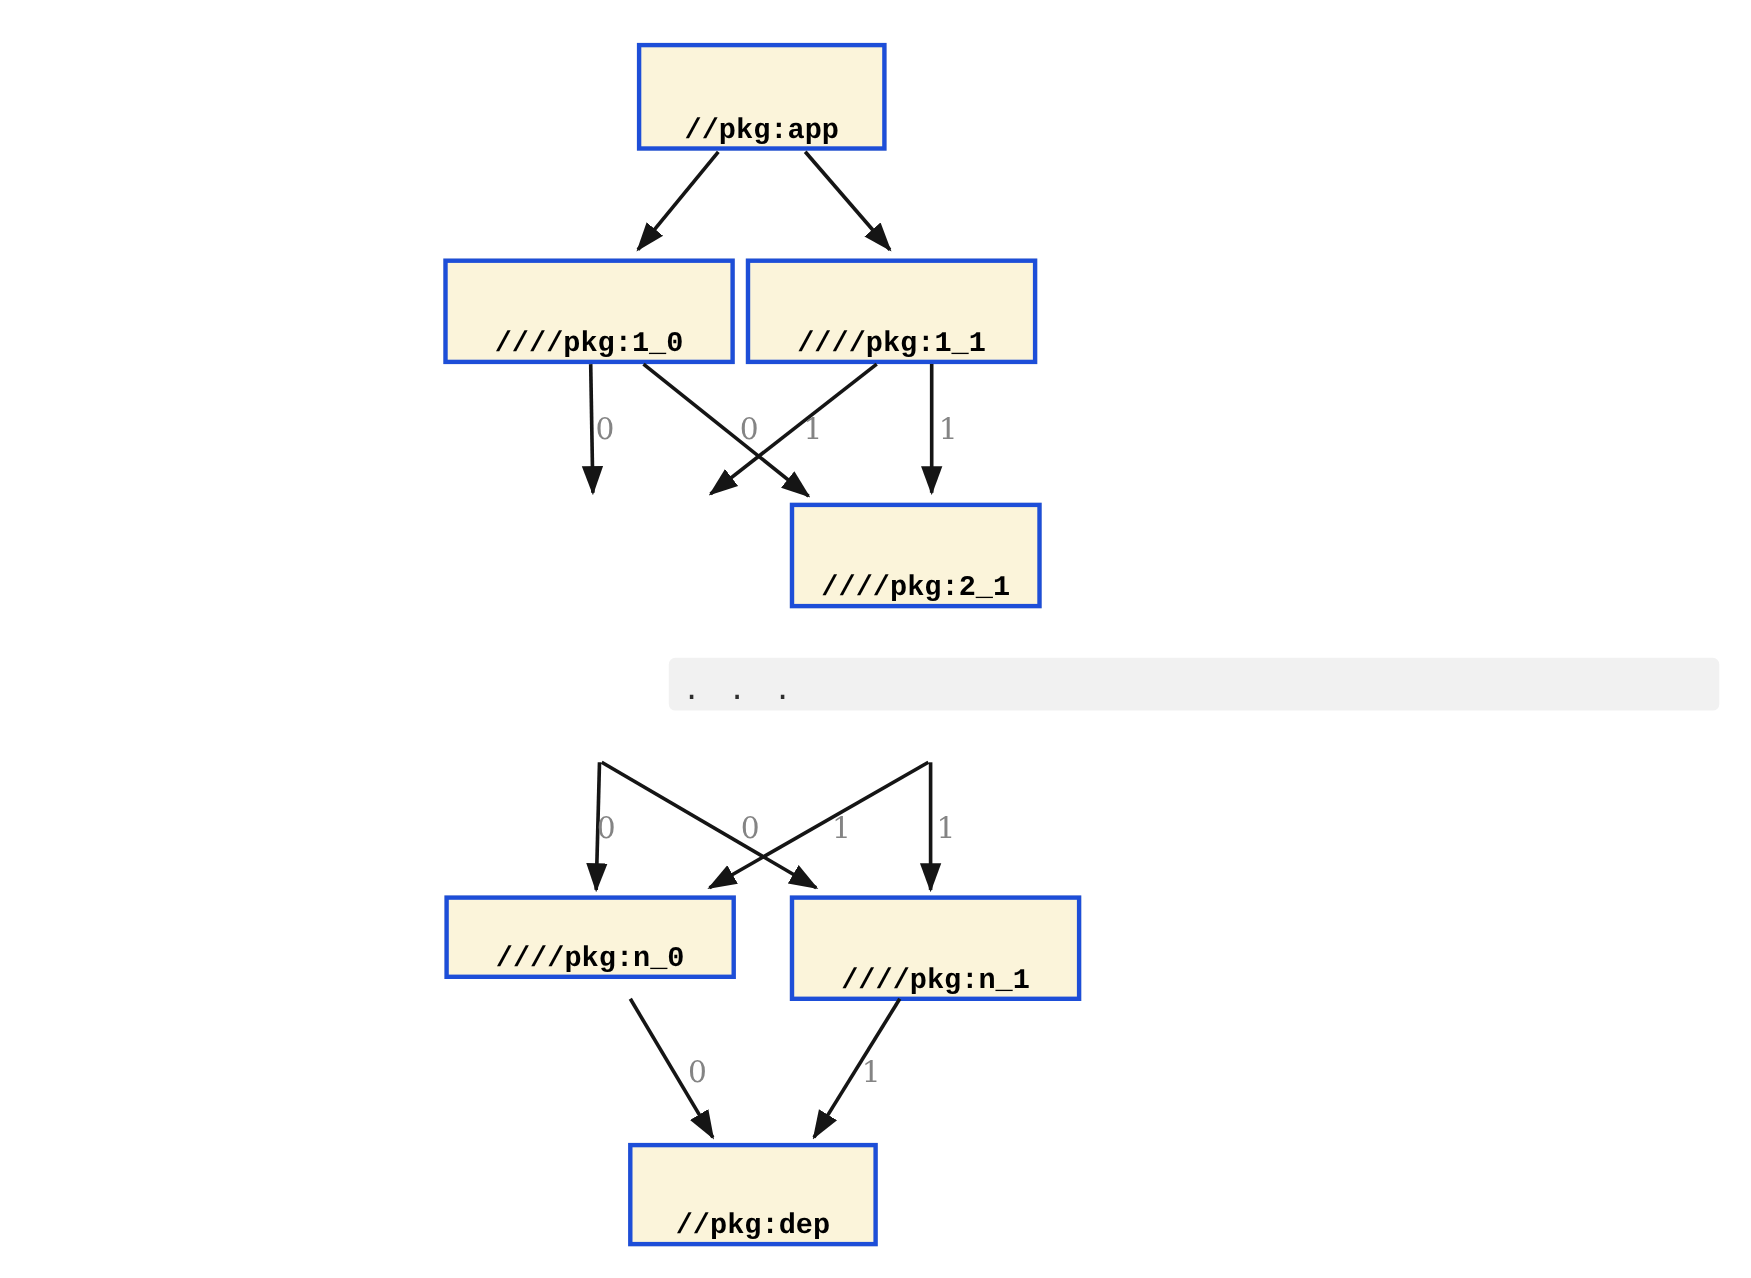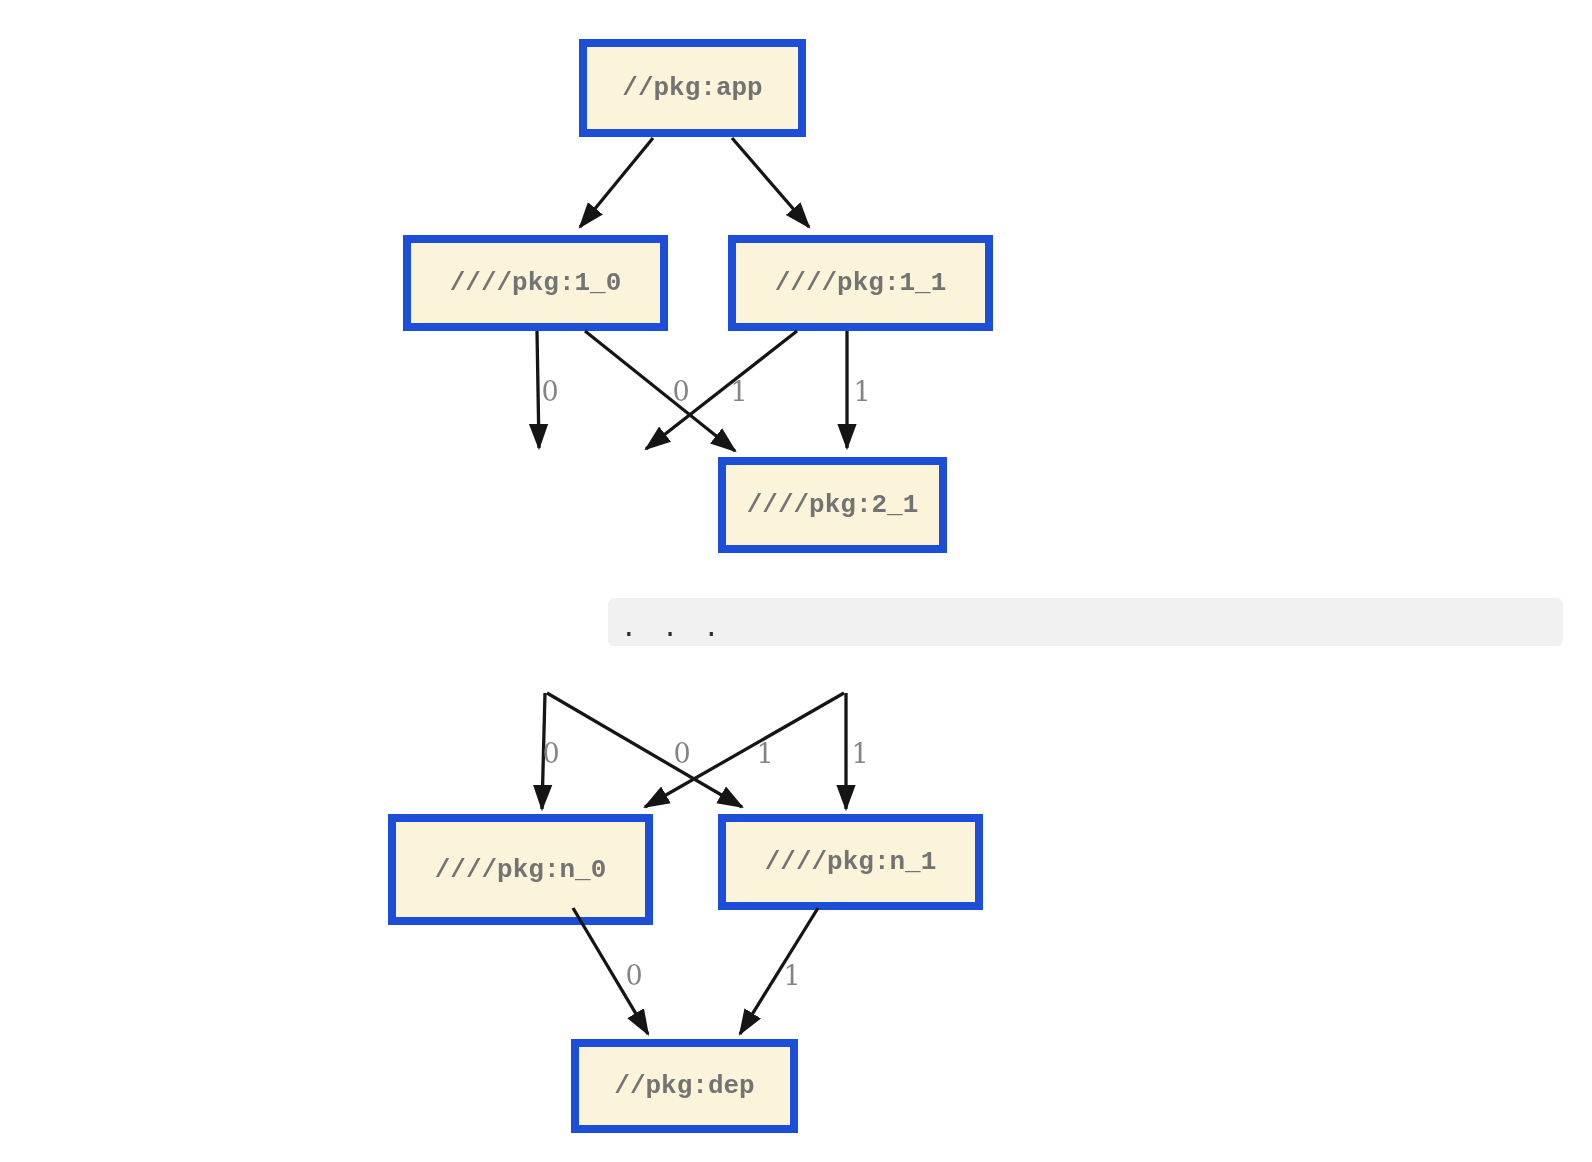--- a/index.html
+++ b/index.html
@@ -1,24 +1,24 @@
 <!DOCTYPE html>
 <html><head>
 <meta charset="utf-8">
 <style>
   html,body{margin:0;padding:0;background:#ffffff;}
   body{width:1592px;height:1162px;overflow:hidden;}
   .canvas{position:relative;width:1592px;height:1162px;background:#ffffff;}
   svg.edges{position:absolute;left:0;top:0;width:1592px;height:1162px;pointer-events:none;}
   .node{
     position:absolute;box-sizing:border-box;
-    background:#fbf4da;border:8px solid #1d4ed8;
-    display:flex;align-items:center;justify-content:center;
+    background:#fbf4da;border:4px solid #1d4ed8;
+    display:flex;align-items:flex-end;justify-content:center;
     font-family:"Liberation Mono","DejaVu Sans Mono",monospace;
-    font-weight:bold;font-size:26px;color:#737373;
+    font-weight:bold;font-size:26px;color:#000000;
     letter-spacing:0px;white-space:nowrap;
   }
   .elabel{
     position:absolute;transform:translate(-50%,-50%);
     font-family:"DejaVu Serif","Liberation Serif",serif;
     font-size:27px;color:#848484;line-height:1;
   }
   .band{
     position:absolute;left:608px;top:598px;width:955px;height:48px;
     background:#f1f1f1;border-radius:6px;
@@ -35,29 +35,29 @@
 
 <div class="canvas">
 
   <div class="node" style="left:579px;top:39px;width:227px;height:98px">
     <span>//pkg:app</span>
   </div>
 
   <div class="node" style="left:403px;top:235px;width:265px;height:96px">
     <span>////pkg:1_0</span>
   </div>
-  <div class="node" style="left:728px;top:235px;width:265px;height:96px">
+  <div class="node" style="left:678px;top:235px;width:265px;height:96px">
     <span>////pkg:1_1</span>
   </div>
 
   <div class="node" style="left:718px;top:457px;width:229px;height:96px">
     <span>////pkg:2_1</span>
   </div>
 
-  <div class="node" style="left:388px;top:814px;width:265px;height:111px">
+  <div class="node" style="left:404px;top:814px;width:265px;height:76px">
     <span>////pkg:n_0</span>
   </div>
   <div class="node" style="left:718px;top:814px;width:265px;height:96px">
     <span>////pkg:n_1</span>
   </div>
 
   <div class="node" style="left:571px;top:1039px;width:227px;height:94px">
     <span>//pkg:dep</span>
   </div>
 

